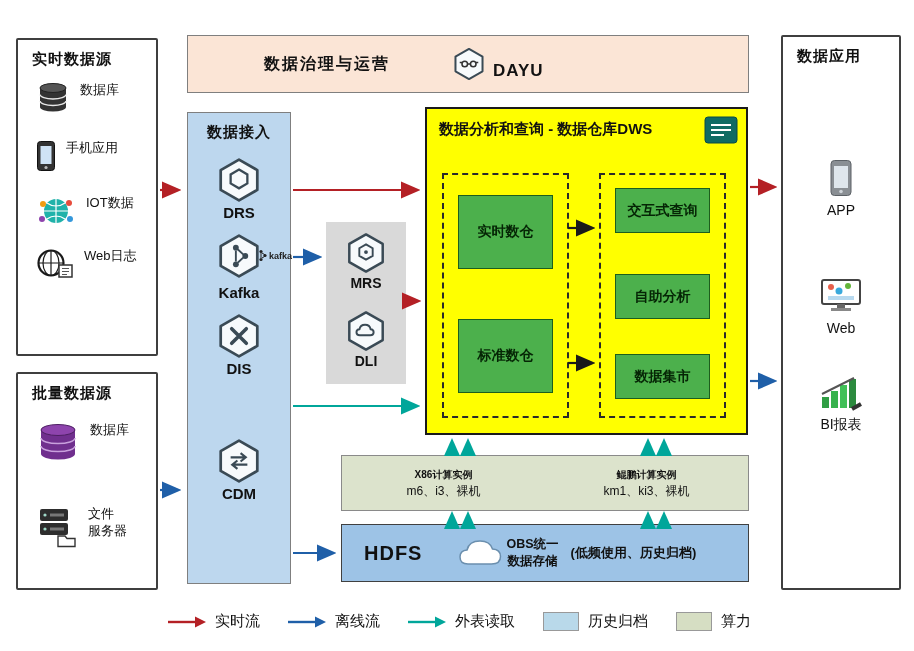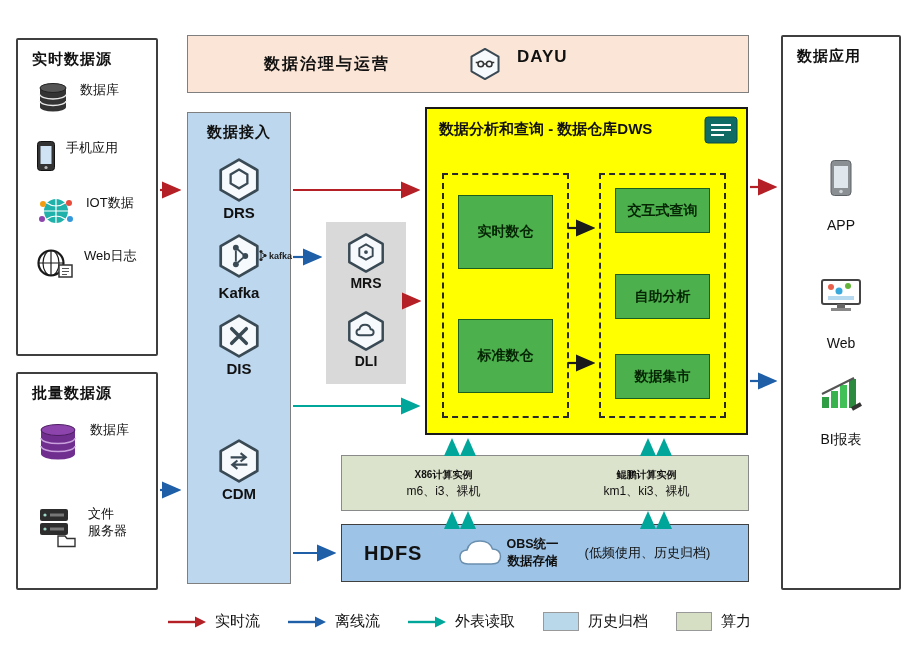--- a/index.html
+++ b/index.html
@@ -8,21 +8,21 @@
   .stage{position:relative;width:914px;height:651px;background:#fff;overflow:hidden}
 
   .panel{position:absolute;background:#fff;border:2px solid #3f3f3f;border-radius:2px}
   .panel-title{position:absolute;top:10px;left:14px;font-size:15px;font-weight:bold;letter-spacing:1px}
   .src-item{position:absolute;left:0;width:100%;display:flex;align-items:flex-start;gap:10px;padding-left:18px}
   .src-label{font-size:13px;line-height:1.3;white-space:pre-line}
   .icon{display:inline-flex;align-items:center;justify-content:center;flex:0 0 auto}
 
   .gov{position:absolute;left:187px;top:35px;width:562px;height:58px;background:#fbe5d6;border:1px solid #7f7f7f}
   .gov-title{position:absolute;left:76px;top:50%;transform:translateY(-50%);font-size:16px;font-weight:bold;letter-spacing:2px}
-  .gov-logo{position:absolute;left:280px;top:50%;transform:translateY(-50%);display:flex;align-items:flex-start;gap:15px}
+  .gov-logo{position:absolute;left:264px;top:50%;transform:translateY(-50%);display:flex;align-items:flex-end;gap:7px}
   .gov-logo-text{font-size:17px;font-weight:bold;letter-spacing:1px}
 
   .access{position:absolute;left:187px;top:112px;width:104px;height:472px;background:#bdd7ee;border:1px solid #7f7f7f}
   .access-title{position:absolute;top:10px;width:100%;text-align:center;font-size:15px;font-weight:bold;letter-spacing:1px}
   .svc{position:absolute;width:100%;display:flex;flex-direction:column;align-items:center}
   .svc-label{font-size:15px;font-weight:bold;margin-top:1px}
   .kafka-wrap{position:relative}
   .kafka-logo{position:absolute;right:-30px;top:16px;display:flex;align-items:center;gap:2px;font-size:9px;font-weight:bold;color:#222}
 
   .mid{position:absolute;left:326px;top:222px;width:80px;height:162px;background:#d9d9d9}
@@ -36,23 +36,23 @@
 
   .compute{position:absolute;left:341px;top:455px;width:408px;height:56px;background:#dce3cc;border:1px solid #8a8a8a;display:flex}
   .cgroup{width:50%;display:flex;flex-direction:column;align-items:center;justify-content:center;line-height:1.5}
   .cgroup .t{font-size:10px;font-weight:bold}
   .cgroup .s{font-size:12px}
 
   .hdfs{position:absolute;left:341px;top:524px;width:408px;height:58px;background:#9dc3e6;border:1.5px solid #404040;display:flex;align-items:center}
   .hdfs-label{font-size:20px;font-weight:bold;margin-left:22px;letter-spacing:1px}
   .obs-cloud{margin-left:34px}
   .obs-label{margin-left:4px;font-size:12.5px;font-weight:bold;white-space:pre-line;text-align:center;line-height:1.35}
-  .hdfs-note{margin-left:26px;font-size:13px;font-weight:normal}
-
-  .apps-item{position:absolute;width:100%;display:flex;flex-direction:column;align-items:center;gap:20px}
+  .hdfs-note{margin-left:12px;font-size:13px;font-weight:bold}
+
+  .apps-item{position:absolute;width:100%;display:flex;flex-direction:column;align-items:center;gap:5px}
   .apps-label{font-size:14px}
 
   .overlay{position:absolute;left:0;top:0;pointer-events:none}
 
   .legend{position:absolute;left:168px;top:612px;display:flex;align-items:center;gap:28px}
   .lg-item{display:flex;align-items:center;gap:9px}
   .lg-label{font-size:15px}
   .lg-swatch{display:inline-block;width:36px;height:19px;border:1px solid #999}
 </style>
 </head>

